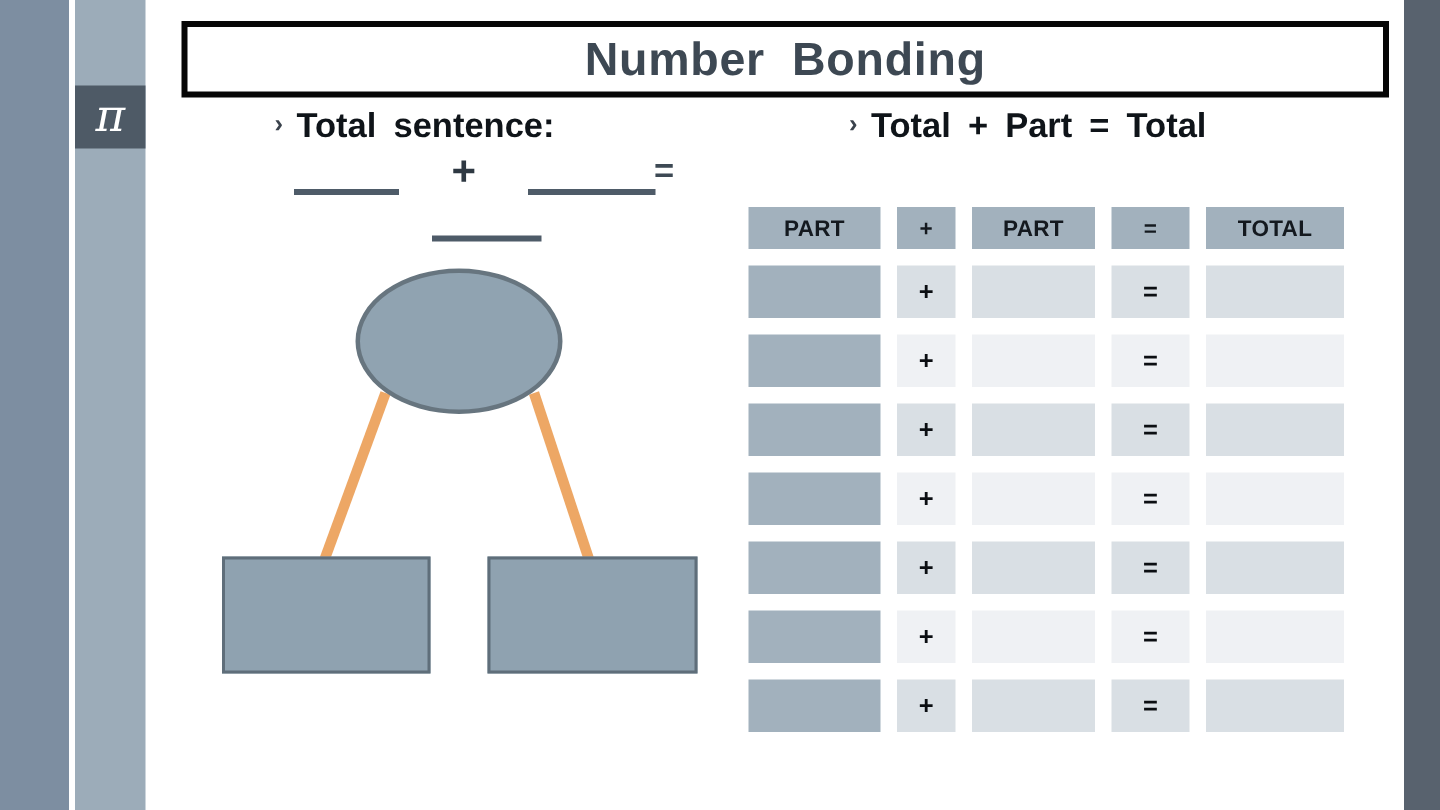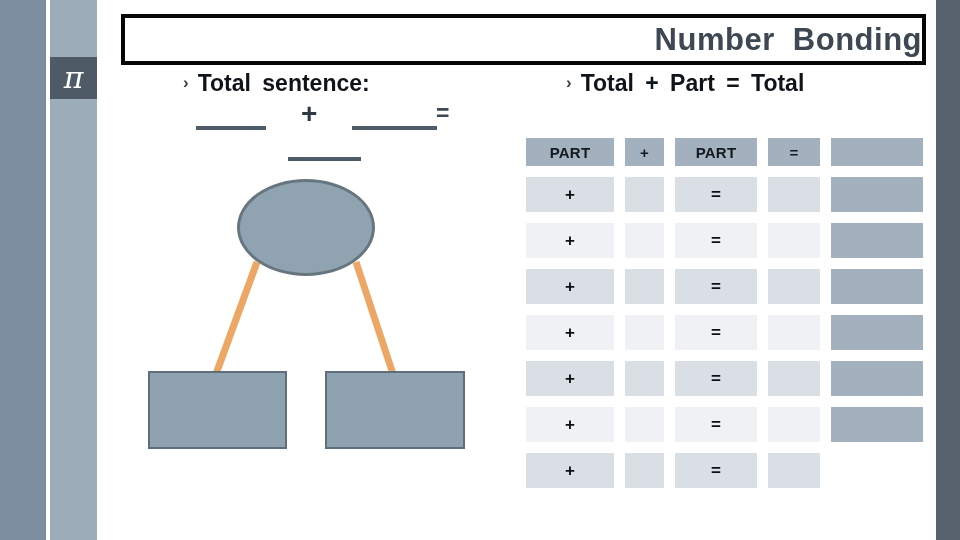--- a/index.html
+++ b/index.html
@@ -18,21 +18,21 @@
     background:#4e5a66;display:flex;align-items:center;justify-content:center;
   }
   .pi-box span{
     color:#ffffff;font-family:"DejaVu Serif", serif;font-style:italic;
     font-size:30px;line-height:1;
   }
   
   .title-box{
     position:absolute;left:121px;top:14px;width:805px;height:51px;
     box-sizing:border-box;border:4px solid #060606;background:#ffffff;
-    display:flex;align-items:center;justify-content:flex-end;
+    display:flex;align-items:center;justify-content:center;
   }
   .title-text{
     color:#3d4853;font-size:31px;font-weight:bold;letter-spacing:.5px;word-spacing:9px;
   }
   
   .heading{
     position:absolute;top:70px;display:flex;align-items:center;
     color:#0f1419;font-size:23px;font-weight:bold;word-spacing:5px;white-space:nowrap;
   }
   .heading .chev{
@@ -55,21 +55,21 @@
     box-sizing:border-box;background:#90a3b1;border:3px solid #67757f;border-radius:50%;
   }
   .bond-rect{
     position:absolute;top:371px;width:139px;height:78px;
     box-sizing:border-box;background:#8fa2b0;border:2px solid #5f6e7a;
   }
   .rect-left{left:148px;}
   .rect-right{left:325px;width:140px;}
   
   .bond-table{
-    position:absolute;left:526px;top:138px;
+    position:absolute;left:499px;top:138px;
     display:grid;
     grid-template-columns:88px 39px 82px 52px 92px;
     grid-template-rows:28px repeat(7,35px);
     column-gap:3px;row-gap:4px;gap:11px;
   }
   .cell{display:flex;align-items:center;justify-content:center;}
   .cell.hdr{
     background:#a2b1bd;color:#14191f;font-weight:bold;font-size:15px;letter-spacing:.2px;
   }
   .cell.part1{background:#a2b1bd;}
@@ -113,20 +113,21 @@
   <span class="chev">›</span>
   <span>Total + Part = Total</span>
 </div>
 
 <div class="bond-table">
 
   <div class="cell hdr">PART</div>
   <div class="cell hdr">+</div>
   <div class="cell hdr">PART</div>
   <div class="cell hdr">=</div>
+  <div class="cell hdr">TOTAL</div>
 
   <div class="cell part1"></div>
   <div class="cell odd sym">+</div>
   <div class="cell odd"></div>
   <div class="cell odd sym">=</div>
   <div class="cell odd"></div>
 
   <div class="cell part1"></div>
   <div class="cell even sym">+</div>
   <div class="cell even"></div>

